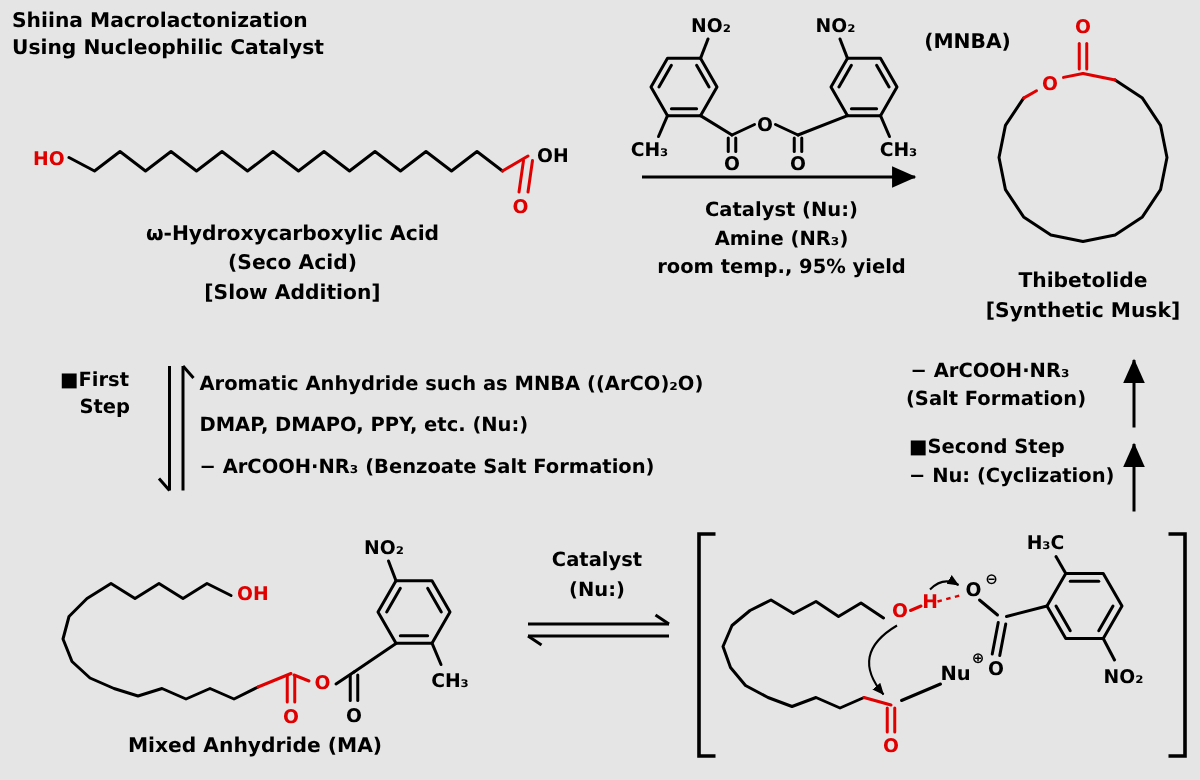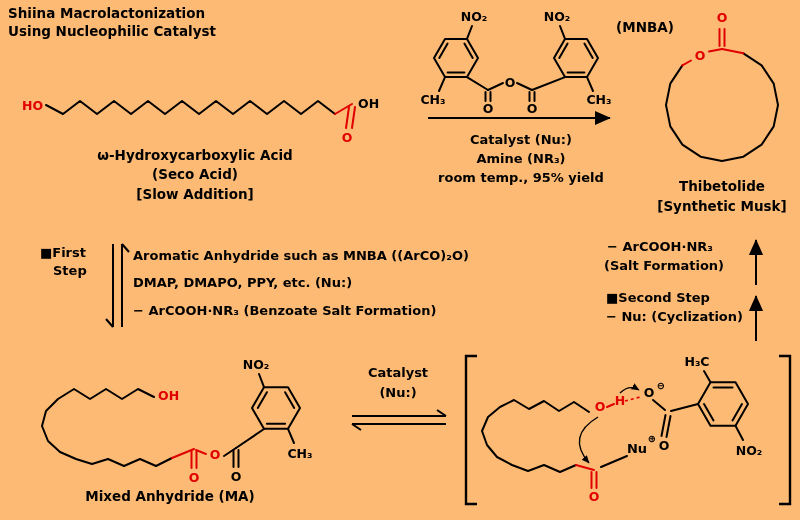--- a/index.html
+++ b/index.html
@@ -1,16 +1,16 @@
 <!DOCTYPE html>
 <html style="--red: #e00000;"><head>
 <meta charset="utf-8">
 <style>
   html,body{margin:0;padding:0;background:#fff;}
-  .canvas{position:relative;width:800px;height:520px;background:#fdba74;overflow:hidden;}
+  .canvas{position:relative;width:800px;height:520px;background:#e5e5e5;overflow:hidden;}
   svg{display:block;}
   text{font-family:"DejaVu Sans","Liberation Sans",sans-serif;font-weight:bold;fill:#000;}
   .t14{font-size:13.5px;}
   .t13{font-size:13px;}
   .t12{font-size:12.5px;}
   .t10{font-size:10px;}
   .red{fill:var(--red,#e00000);}
   .bond{stroke:#000;stroke-width:2;fill:none;stroke-linecap:round;stroke-linejoin:round;}
   .bondr{stroke:var(--red,#e00000);stroke-width:2;fill:none;stroke-linecap:round;stroke-linejoin:round;}
   .thin{stroke:#000;stroke-width:1.4;fill:none;}

